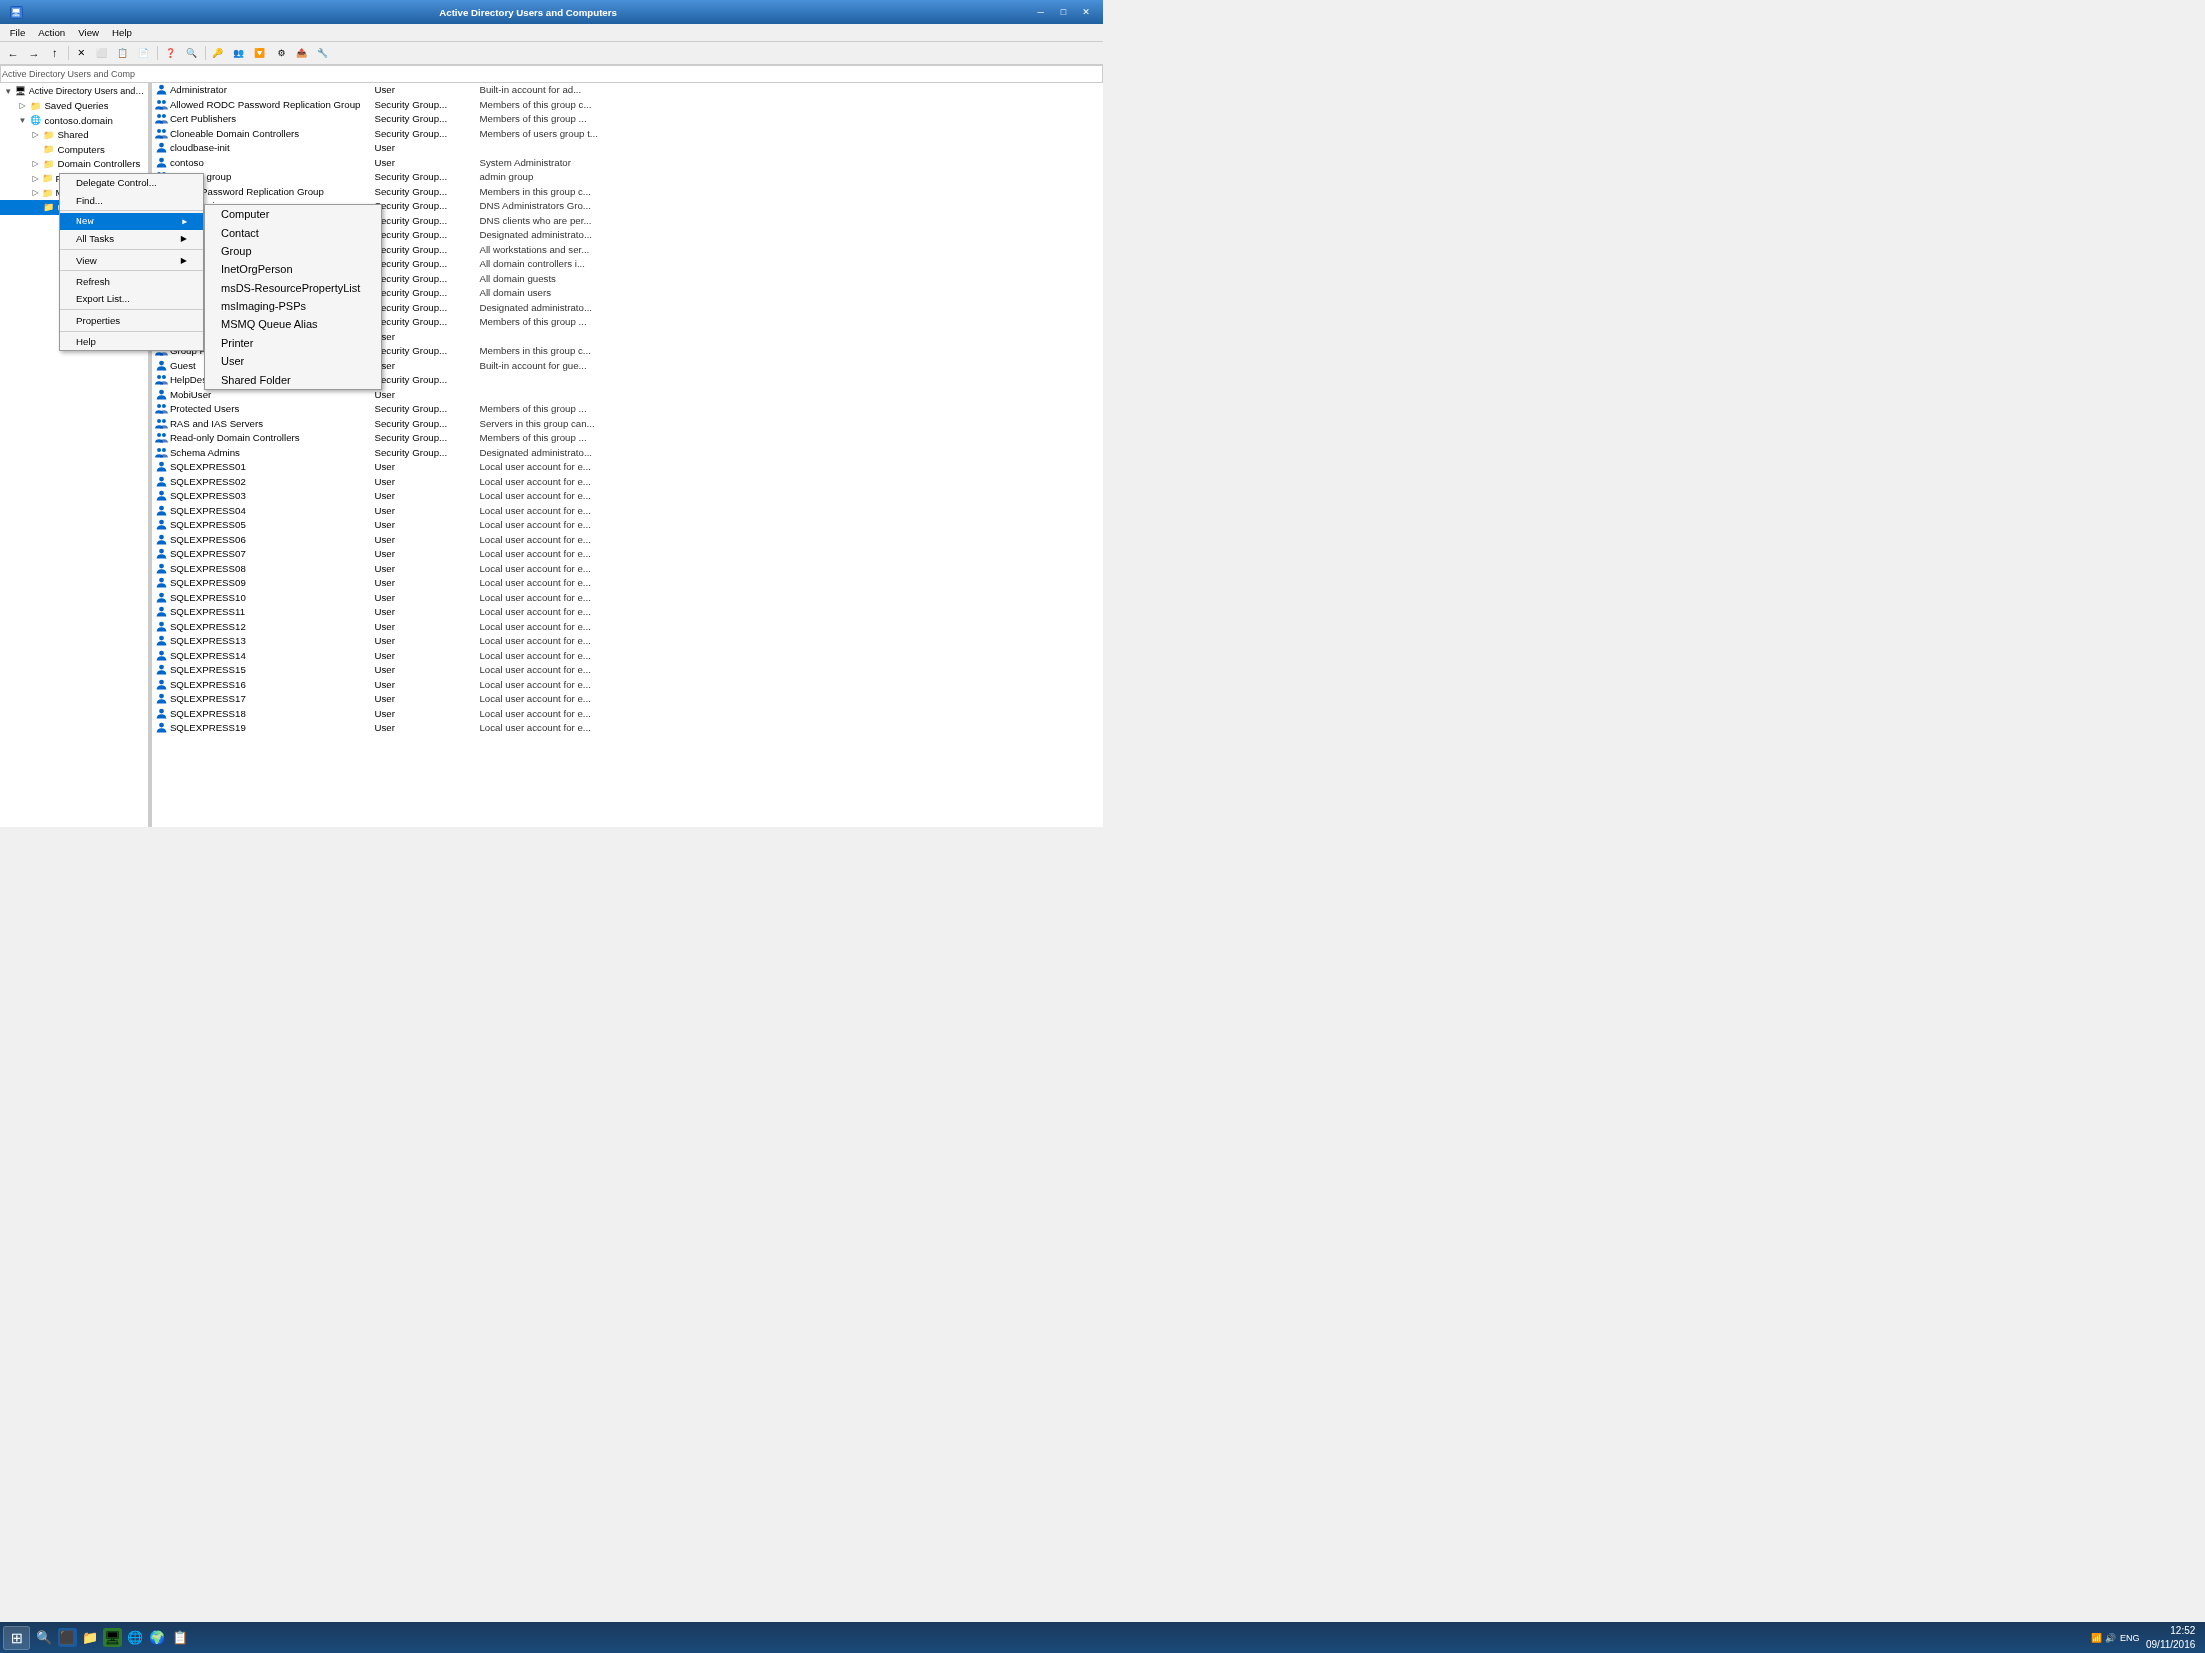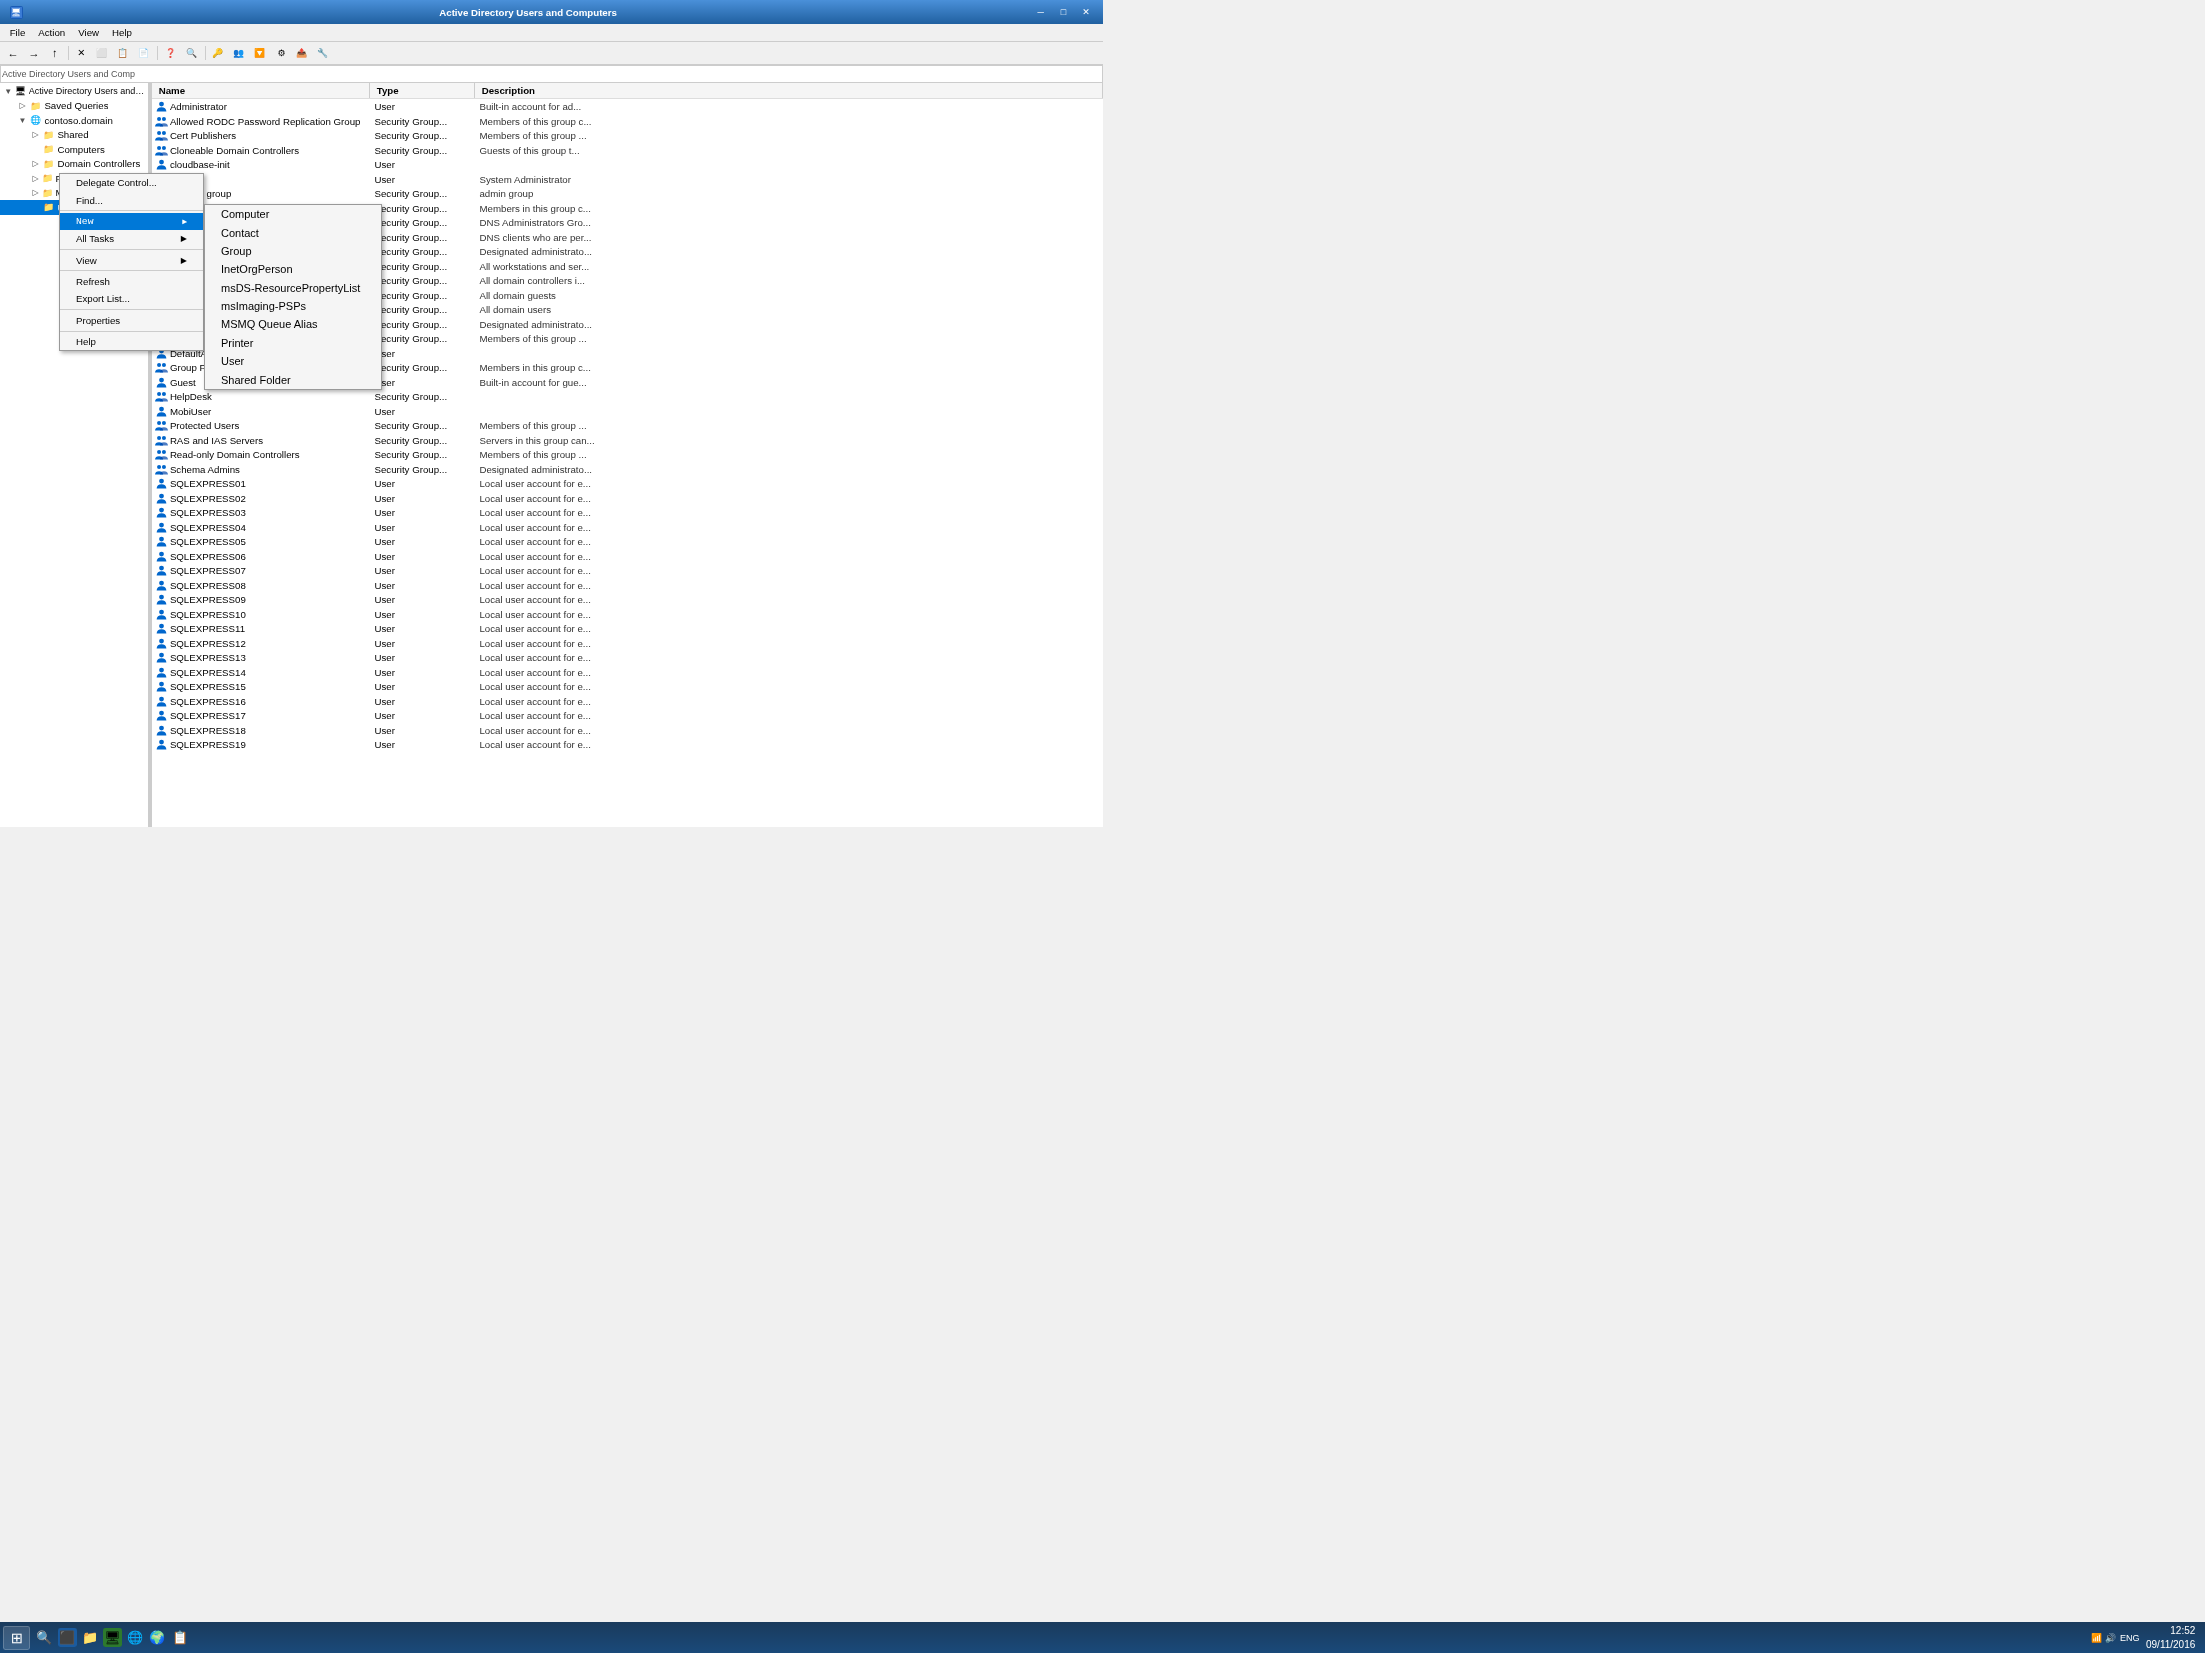--- a/index.html
+++ b/index.html
@@ -410,25 +410,20 @@
       <span class="tree-expand"></span>
       <span class="tree-icon">📁</span>
       <span class="tree-label">Users</span>
     </div>
   </div>
 
   <div class="resize-handle"></div>
 
   <div class="content-panel">
 
-    <div class="content-header">
-      <div class="col-header col-name">Name</div>
-      <div class="col-header col-type">Type</div>
-      <div class="col-header col-desc">Description</div>
-    </div>
 
     <div class="content-list" id="items-container">
     <div class="list-item">
           <div class="item-icon">
             <svg width="13" height="13" viewBox="0 0 16 16">
               <circle cx="8" cy="5" r="3" fill="#0066cc"></circle>
               <path d="M2 14c0-3 2.5-5 6-5s6 2 6 5" fill="#0066cc"></path>
             </svg>
           </div>
           <span class="item-name">Administrator</span>
@@ -465,21 +460,21 @@
           <div class="item-icon">
             <svg width="13" height="13" viewBox="0 0 16 16">
               <circle cx="5" cy="5" r="2.5" fill="#0066cc"></circle>
               <circle cx="11" cy="5" r="2.5" fill="#0066cc"></circle>
               <path d="M0 14c0-2.5 2-4 5-4s5 1.5 5 4" fill="#0066cc"></path>
               <path d="M6 14c0-2.5 2-4 5-4s5 1.5 5 4" fill="#0044aa" opacity="0.7"></path>
             </svg>
           </div>
           <span class="item-name">Cloneable Domain Controllers</span>
           <span class="item-type">Security Group...</span>
-          <span class="item-desc">Guests of this group t...</span>
+          <span class="item-desc">Members of users group t...</span>
         </div>
         <div class="list-item">
           <div class="item-icon">
             <svg width="13" height="13" viewBox="0 0 16 16">
               <circle cx="8" cy="5" r="3" fill="#0066cc"></circle>
               <path d="M2 14c0-3 2.5-5 6-5s6 2 6 5" fill="#0066cc"></path>
             </svg>
           </div>
           <span class="item-name">cloudbase-init</span>
           <span class="item-type">User</span>

